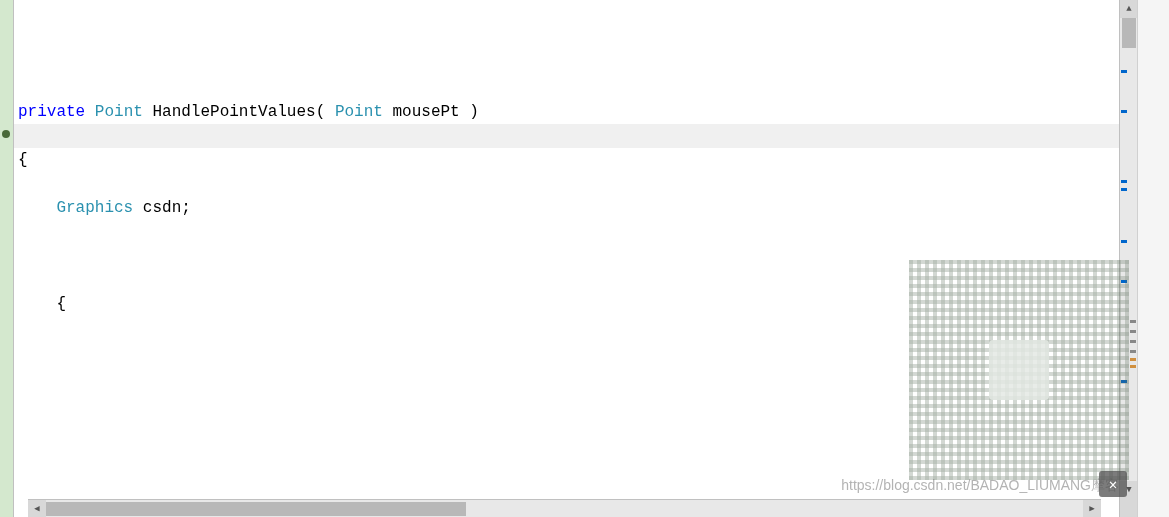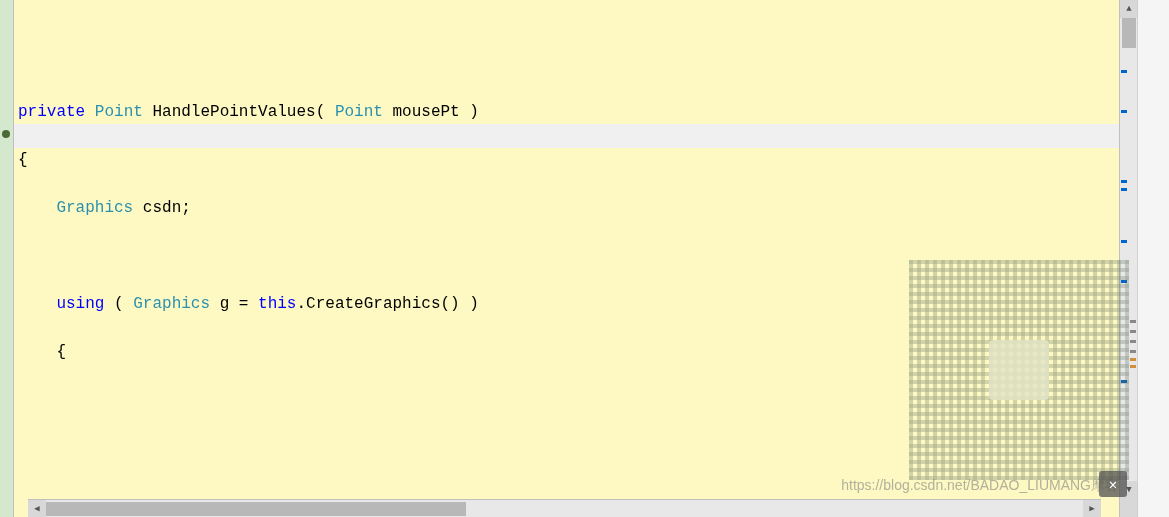--- a/index.html
+++ b/index.html
@@ -29,21 +29,21 @@
       position: absolute;
       top: 130px;
       left: 2px;
       width: 8px;
       height: 8px;
       background: #4a6a3a;
       border-radius: 50%;
     }
     .code-area {
       flex: 1;
-      background: #fef9c3;
+      background: #ffffff;
       padding: 4px 6px 0 4px;
       line-height: 24px;
       white-space: pre;
       position: relative;
       overflow: hidden;
     }
     .code-line { height: 24px; }
     .cursor-line {
       background: #f0f0f0;
       position: absolute;
@@ -216,21 +216,20 @@
 
 <div class="editor-container">
   <div class="indicator-margin"></div>
   <div class="code-area">
     <div class="cursor-line"></div>
     <div class="code-content">
 <div class="code-line"><span class="kw">private</span><span class="txt"> </span><span class="type">Point</span><span class="txt"> HandlePointValues( </span><span class="type">Point</span><span class="txt"> mousePt )</span></div>
 <div class="code-line"><span class="txt">{</span></div>
 <div class="code-line"><span class="txt">    </span><span class="type">Graphics</span><span class="txt"> csdn;</span></div>
 <div class="code-line"><span class="txt">    </span></div>
-<div class="code-line"><span class="txt">    </span><span class="kw">using</span><span class="txt"> ( </span><span class="type">Graphics</span><span class="txt"> g = </span><span class="kw">this</span><span class="txt">.CreateGraphics() )</span></div>
 <div class="code-line"><span class="txt">    {</span></div>
 <div class="code-line"><span class="txt"> </span></div>
 
 
 
 
 
 
 
 

